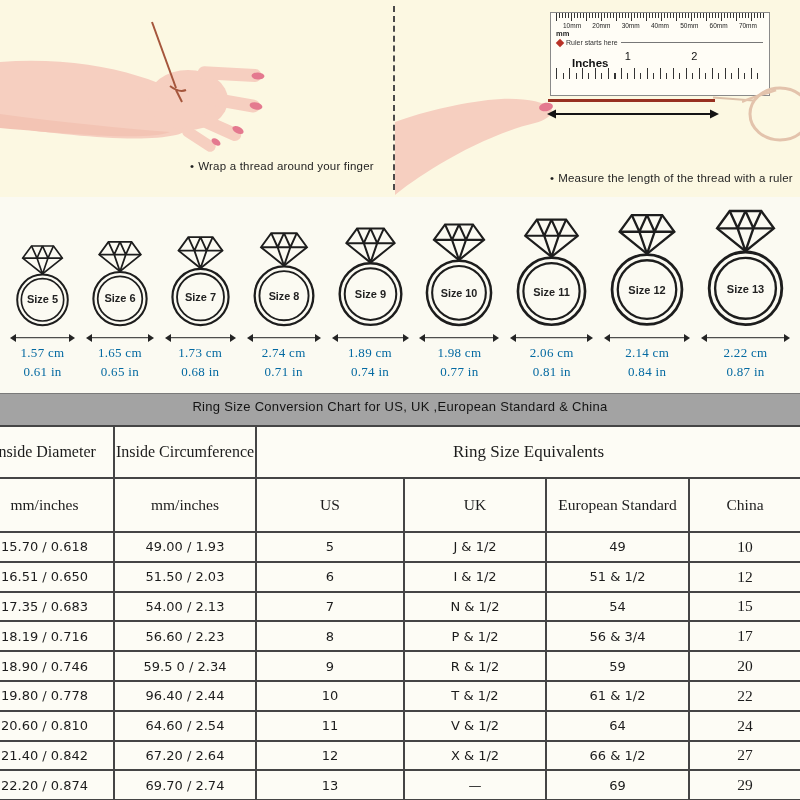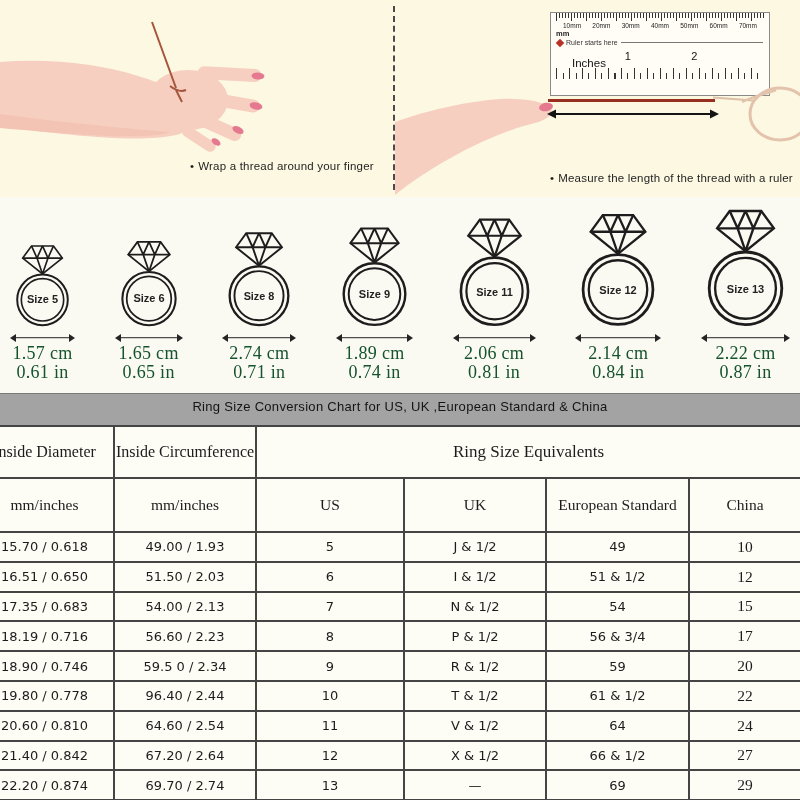--- a/index.html
+++ b/index.html
@@ -32,21 +32,21 @@
     background-position:top left,top left;
     background-repeat:no-repeat;}
   .mm-labels{display:flex;justify-content:space-between;padding:0 12px;margin-top:1px;
     font-size:6.5px;color:#222}
   .mm-unit{font-size:7.5px;font-weight:bold;color:#222;margin:1px 0 0 5px;line-height:8px}
   .starts-row{display:flex;align-items:center;gap:3px;margin:1px 6px 0}
   .start-marker{width:6px;height:6px;background:#b93227;transform:rotate(45deg);flex:0 0 auto}
   .starts-text{font-size:7px;color:#333;white-space:nowrap}
   .starts-line{flex:1;border-top:1px solid #777;height:0}
   .inches-row{position:relative;height:34px;margin:0 5px}
-  .inches-label{position:absolute;left:16px;top:11px;font-size:11.5px;font-weight:400;color:#111}
+  .inches-label{position:absolute;left:16px;top:11px;font-size:11.5px;font-weight:700;color:#111}
   .inch-num{position:absolute;top:4px;font-size:11px;color:#111}
   .inch-num.n1{left:33%}
   .inch-num.n2{left:65%}
   .ticks-bottom{position:absolute;left:0;right:0;bottom:1px;height:12px;
     background-image:
       repeating-linear-gradient(90deg,#333 0 1px,transparent 1px 6.5px),
       repeating-linear-gradient(90deg,#333 0 1.3px,transparent 1.3px 13px);
     background-size:100% 6px,100% 11px;
     background-position:bottom left,bottom left;
     background-repeat:no-repeat;}
@@ -61,21 +61,21 @@
     display:flex;align-items:flex-end;justify-content:space-between;
     padding:0 10px 13px;box-sizing:border-box}
   .ring-col{display:flex;flex-direction:column;align-items:center;gap:3px}
   .ring-col svg{display:block}
   .harrow{position:relative;height:9px;margin-top:3px}
   .harrow .bar{position:absolute;left:4px;right:4px;top:50%;height:1.6px;background:#242424;transform:translateY(-50%)}
   .harrow::before,.harrow::after{content:"";position:absolute;top:50%;transform:translateY(-50%);
     border-top:4px solid transparent;border-bottom:4px solid transparent}
   .harrow::before{left:0;border-right:6px solid #242424}
   .harrow::after{right:0;border-left:6px solid #242424}
-  .ring-cm,.ring-in{font-family:"Liberation Serif",serif;font-size:18px;color:#14532d;line-height:16px;letter-spacing:.3px}
+  .ring-cm,.ring-in{font-family:"Liberation Serif",serif;font-size:13px;color:#0369a1;line-height:16px;letter-spacing:.3px}
 
   
   .table-section{position:absolute;left:0;top:393px;width:800px;height:488px;
     background:#a3a3a3;border-top:1.5px solid #7a7a7a;box-sizing:border-box}
   .conv-title{margin-top:5px;text-align:center;font-size:13px;color:#141414;letter-spacing:.3px}
   table.conv{position:absolute;left:-26px;top:31px;width:826px;border-collapse:collapse;table-layout:fixed}
   table.conv th,table.conv td{border:2px solid #454545;text-align:center;vertical-align:middle;
     padding:0;overflow:hidden;background:#fdfcf5;font-weight:normal;color:#1c1c1c}
   .hdr1{height:52px;font-family:"Liberation Serif",serif;font-size:16px}
   .hdr2{height:54px;font-family:"Liberation Serif",serif;font-size:15.5px}
@@ -203,20 +203,36 @@
       <circle class="ring-stroke" cx="50" cy="103" r="38.5" stroke-width="3"></circle>
       <text class="ring-label-text" x="50" y="109" text-anchor="middle" font-size="19">Size 6</text>
     </svg>
     <div class="harrow" style="width:68px">
         <span class="bar"></span>
       </div>
     <div class="ring-cm">1.65 cm</div>
     <div class="ring-in">0.65 in</div>
   </div>
 
+  <div class="ring-col">
+    <svg width="61" height="93" viewBox="0 0 100 152">
+      <g class="ring-stroke" stroke-width="3">
+          <path d="M30,5 L70,5 L86,27 L50,56 L14,27 Z"></path>
+          <path d="M14,27 L86,27 M30,5 L40,27 M70,5 L60,27 M50,5 L40,27 M50,5 L60,27 M40,27 L50,56 M60,27 L50,56"></path>
+        </g>
+      <circle class="ring-stroke" cx="50" cy="103" r="46" stroke-width="3.6"></circle>
+      <circle class="ring-stroke" cx="50" cy="103" r="38.5" stroke-width="3"></circle>
+      <text class="ring-label-text" x="50" y="109" text-anchor="middle" font-size="18">Size 7</text>
+    </svg>
+    <div class="harrow" style="width:71px">
+        <span class="bar"></span>
+      </div>
+    <div class="ring-cm">1.73 cm</div>
+    <div class="ring-in">0.68 in</div>
+  </div>
 
   <div class="ring-col">
     <svg width="64" height="97" viewBox="0 0 100 152">
       <g class="ring-stroke" stroke-width="3">
           <path d="M30,5 L70,5 L86,27 L50,56 L14,27 Z"></path>
           <path d="M14,27 L86,27 M30,5 L40,27 M70,5 L60,27 M50,5 L40,27 M50,5 L60,27 M40,27 L50,56 M60,27 L50,56"></path>
         </g>
       <circle class="ring-stroke" cx="50" cy="103" r="46" stroke-width="3.6"></circle>
       <circle class="ring-stroke" cx="50" cy="103" r="38.5" stroke-width="3"></circle>
       <text class="ring-label-text" x="50" y="109" text-anchor="middle" font-size="17">Size 8</text>
@@ -238,20 +254,36 @@
       <circle class="ring-stroke" cx="50" cy="103" r="38.5" stroke-width="3"></circle>
       <text class="ring-label-text" x="50" y="109" text-anchor="middle" font-size="16.5">Size 9</text>
     </svg>
     <div class="harrow" style="width:77px">
         <span class="bar"></span>
       </div>
     <div class="ring-cm">1.89 cm</div>
     <div class="ring-in">0.74 in</div>
   </div>
 
+  <div class="ring-col">
+    <svg width="70" height="106" viewBox="0 0 100 152">
+      <g class="ring-stroke" stroke-width="3">
+          <path d="M30,5 L70,5 L86,27 L50,56 L14,27 Z"></path>
+          <path d="M14,27 L86,27 M30,5 L40,27 M70,5 L60,27 M50,5 L40,27 M50,5 L60,27 M40,27 L50,56 M60,27 L50,56"></path>
+        </g>
+      <circle class="ring-stroke" cx="50" cy="103" r="46" stroke-width="3.6"></circle>
+      <circle class="ring-stroke" cx="50" cy="103" r="38.5" stroke-width="3"></circle>
+      <text class="ring-label-text" x="50" y="109" text-anchor="middle" font-size="15.5">Size 10</text>
+    </svg>
+    <div class="harrow" style="width:80px">
+        <span class="bar"></span>
+      </div>
+    <div class="ring-cm">1.98 cm</div>
+    <div class="ring-in">0.77 in</div>
+  </div>
 
   <div class="ring-col">
     <svg width="73" height="111" viewBox="0 0 100 152">
       <g class="ring-stroke" stroke-width="3">
           <path d="M30,5 L70,5 L86,27 L50,56 L14,27 Z"></path>
           <path d="M14,27 L86,27 M30,5 L40,27 M70,5 L60,27 M50,5 L40,27 M50,5 L60,27 M40,27 L50,56 M60,27 L50,56"></path>
         </g>
       <circle class="ring-stroke" cx="50" cy="103" r="46" stroke-width="3.6"></circle>
       <circle class="ring-stroke" cx="50" cy="103" r="38.5" stroke-width="3"></circle>
       <text class="ring-label-text" x="50" y="109" text-anchor="middle" font-size="15">Size 11</text>

